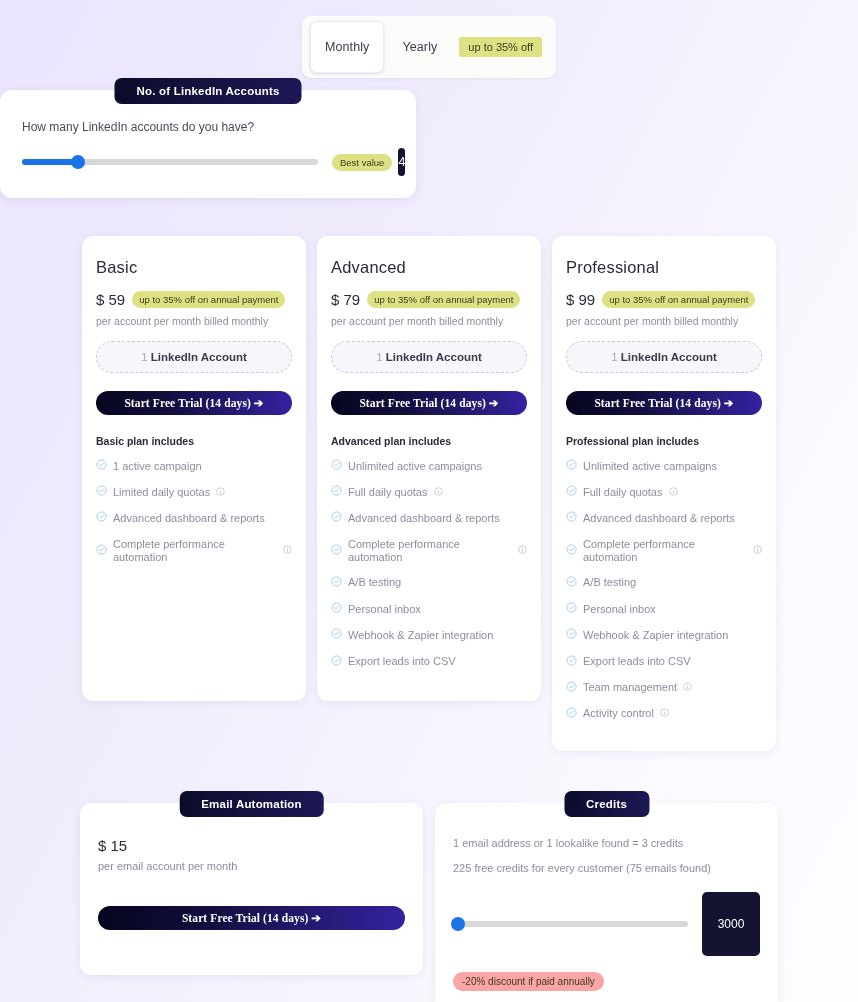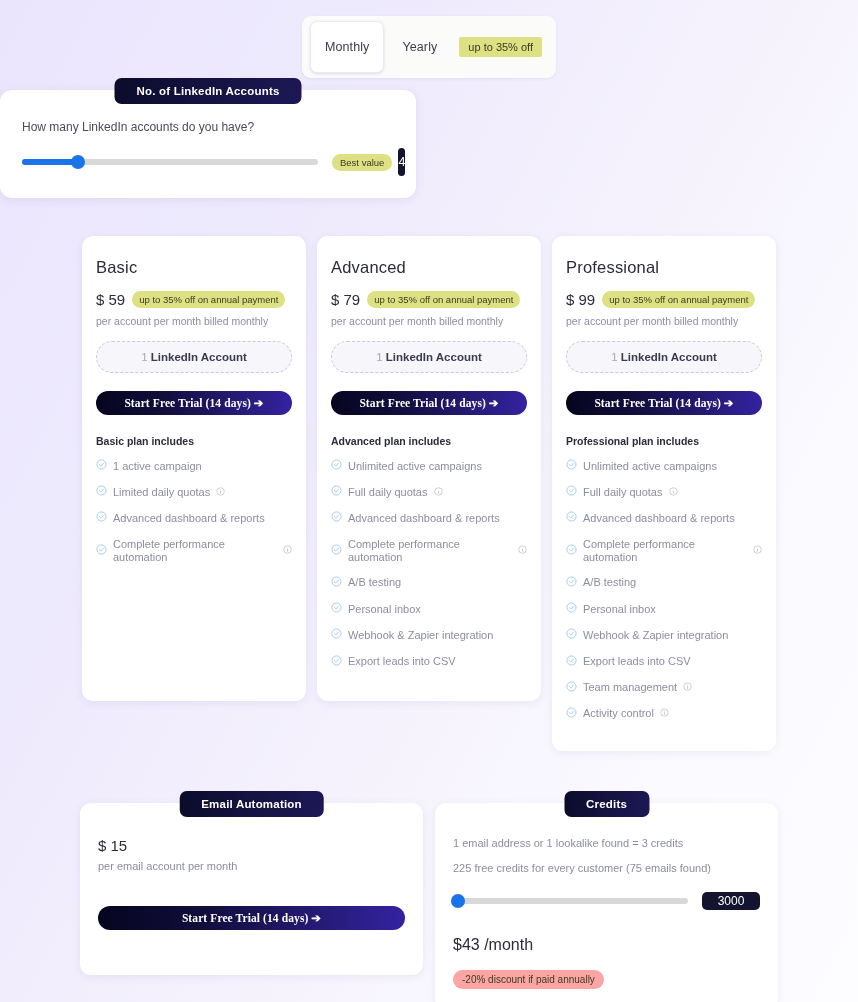--- a/index.html
+++ b/index.html
@@ -216,21 +216,21 @@
   .email-cta-wrap { margin-top: 34px; }
 
   .credit-line { font-size: 11px; color: #8d8da0; margin-bottom: 13px; }
   .credits-slider-row { display: flex; align-items: center; gap: 14px; margin-top: 18px; }
   .credits-value-box {
     background: #141431;
     color: #fff;
     font-size: 12px;
     width: 58px;
     text-align: center;
-    padding: 2px 0;
+    padding: 25px 0;
     border-radius: 5px;
     flex: 0 0 auto;
   }
   .month-price { font-size: 16px; color: #2b2b3a; margin-top: 26px; }
   .discount-pill {
     display: inline-block;
     background: #fca5a5;
     color: #3c3c20;
     font-size: 10px;
     padding: 4px 9px;
@@ -517,20 +517,19 @@
     <div class="credit-line">225 free credits for every customer (75 emails found)</div>
     <div class="credits-slider-row">
       <div class="slider-area">
         <div class="slider">
           <div class="slider-fill" id="cred-fill" style="width: 2%;"></div>
           <div class="slider-thumb" id="cred-thumb" style="left: 2%;"></div>
         </div>
       </div>
       <div class="credits-value-box">3000</div>
     </div>
-    <div class="month-price">$43 /month</div>
     <div>
       <span class="discount-pill">-20% discount if paid annually</span>
     </div>
 
   </div>
 
 </div>
 
 </body></html>

